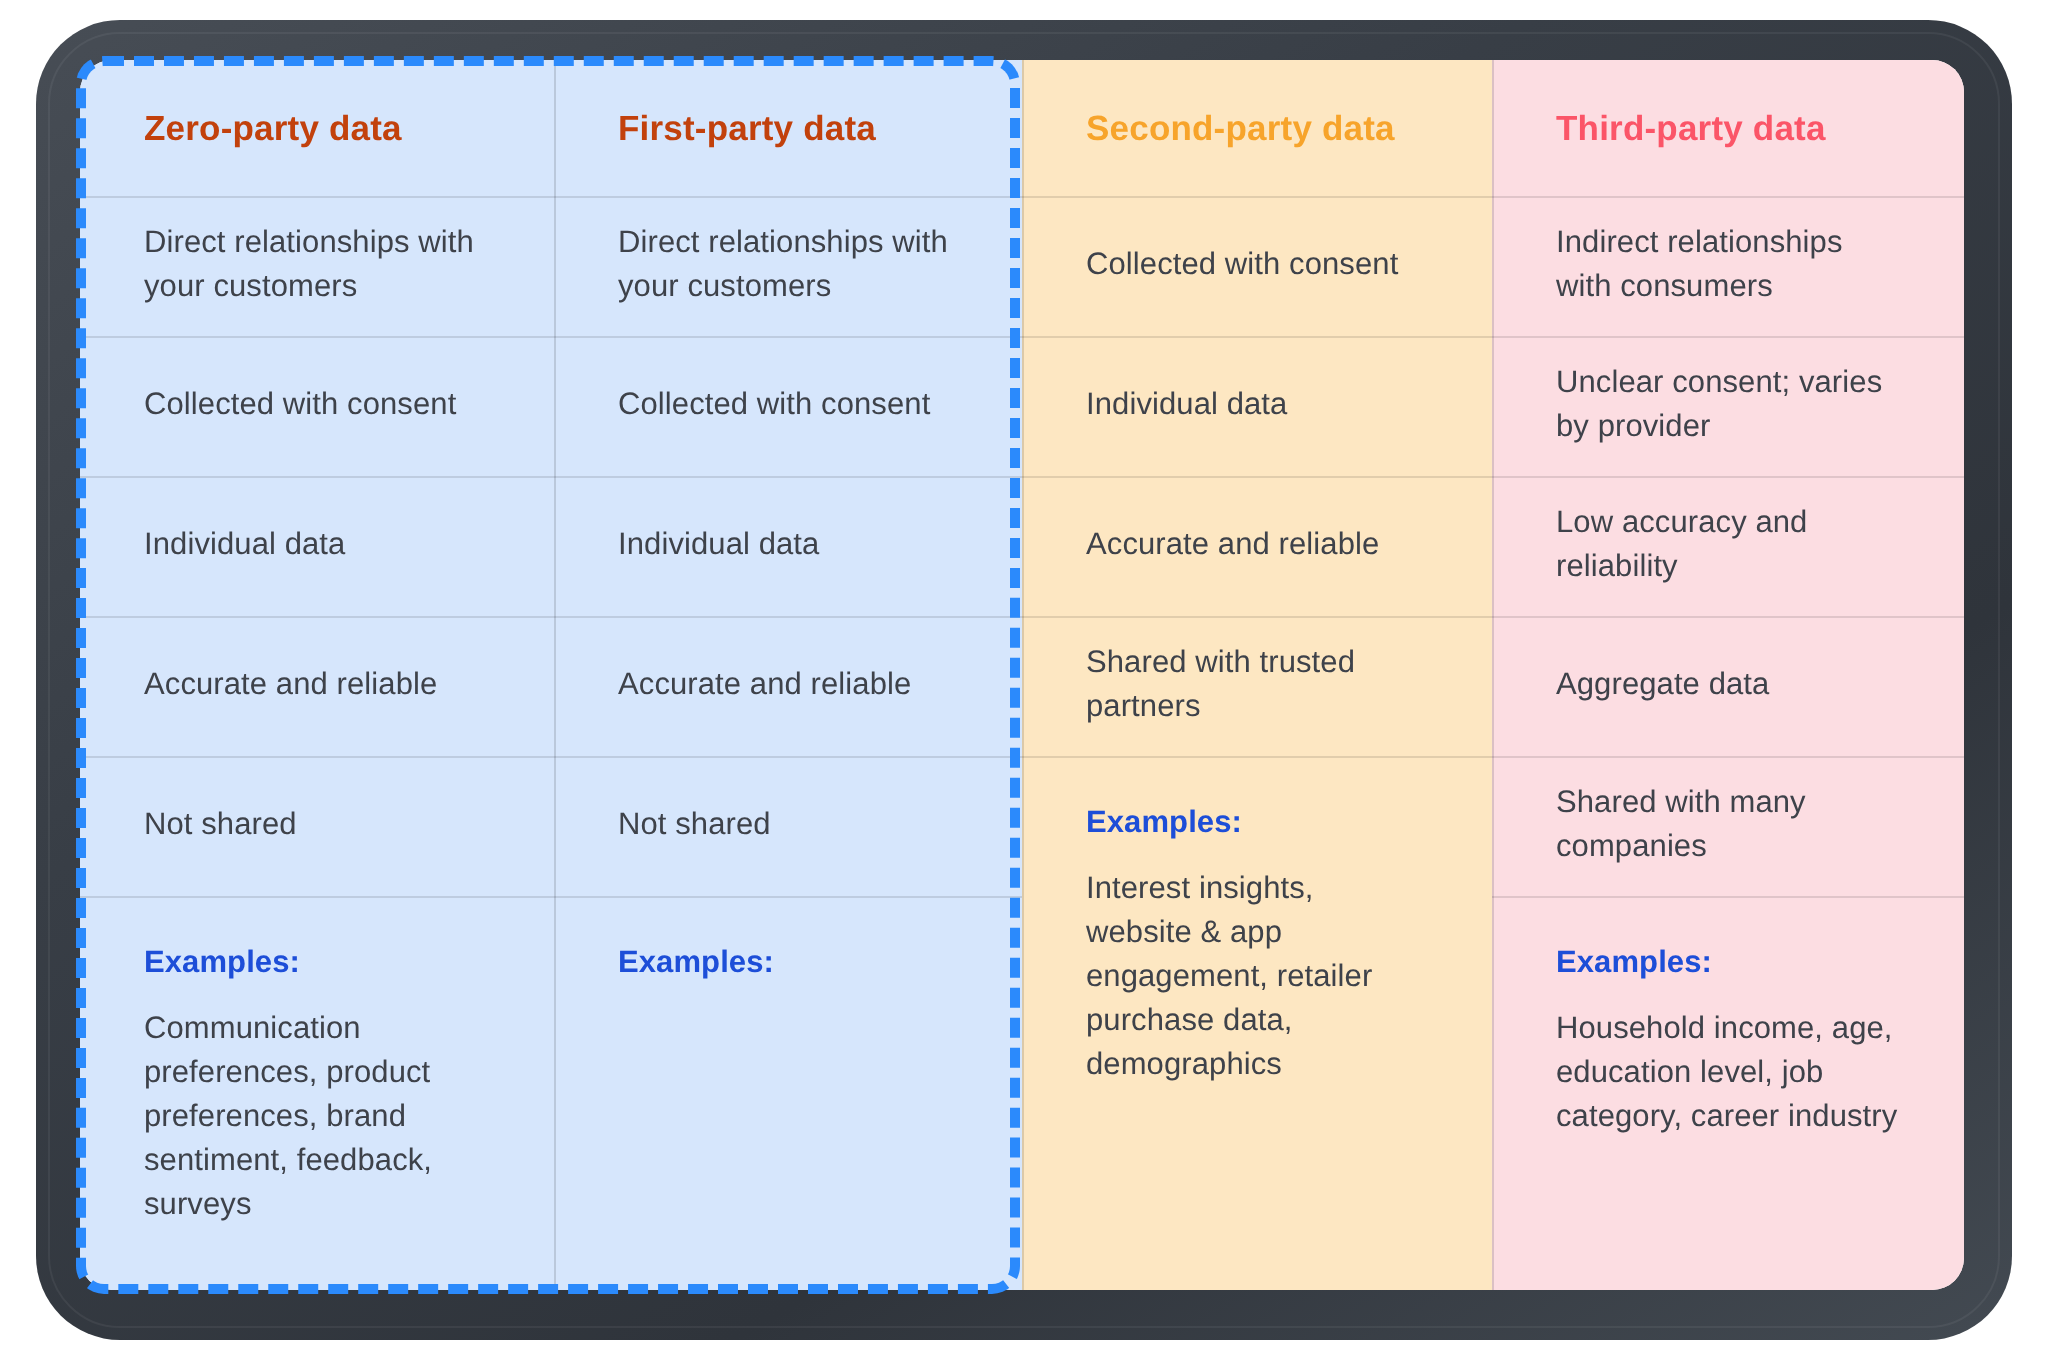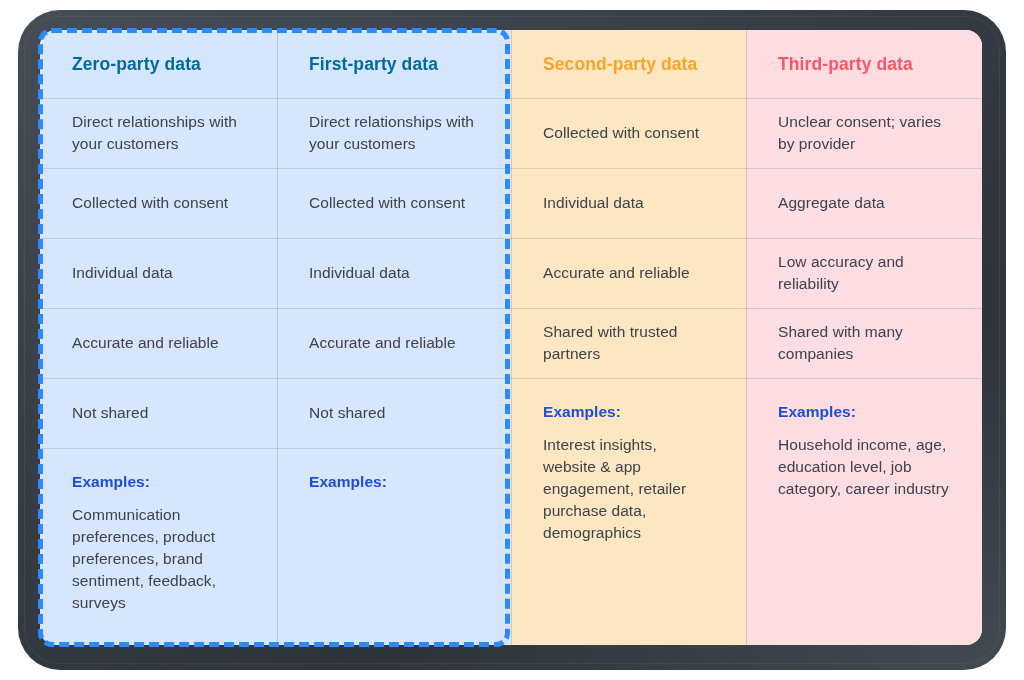--- a/index.html
+++ b/index.html
@@ -109,21 +109,21 @@
   .cell.ex .exwrap { display: block; }
   .cell.ex .exlabel {
     font-weight: bold;
     color: #1d4ed8;
     display: block;
   }
   .cell.ex .extext { display: block; margin-top: 11px; }
 
   
   .c-blue   { background: #d6e6fc; }
-  .c-blue   .cell.head { color: #0369a1; }
+  .c-blue   .cell.head { color: #c2410c; }
   .c-orange { background: #fde7c2; }
   .c-orange .cell.head { color: #f7a42b; text-align: right; }
   .c-pink   { background: #fcdde2; }
   .c-pink   .cell.head { color: #fb5568; }
 
   
   #highlight {
     position: absolute;
     left: 38px;
     top: 28px;
@@ -182,23 +182,24 @@
       <div class="cell ex">
         <span class="exwrap">
           <span class="exlabel">Examples:</span>
           <span class="extext">Interest insights, website &amp; app engagement, retailer purchase data, demographics</span>
         </span>
       </div>
     </div>
 
     <div class="col c-pink">
       <div class="cell head">Third-party data</div>
+      <div class="cell row">Indirect relationships with consumers</div>
       <div class="cell row">Unclear consent; varies by provider</div>
+      <div class="cell row">Low accuracy and reliability</div>
       <div class="cell row">Aggregate data</div>
-      <div class="cell row">Low accuracy and reliability</div>
       <div class="cell row">Shared with many companies</div>
       <div class="cell ex">
         <span class="exwrap">
           <span class="exlabel">Examples:</span>
           <span class="extext">Household income, age, education level, job category, career industry</span>
         </span>
       </div>
     </div>
 
   </div>

